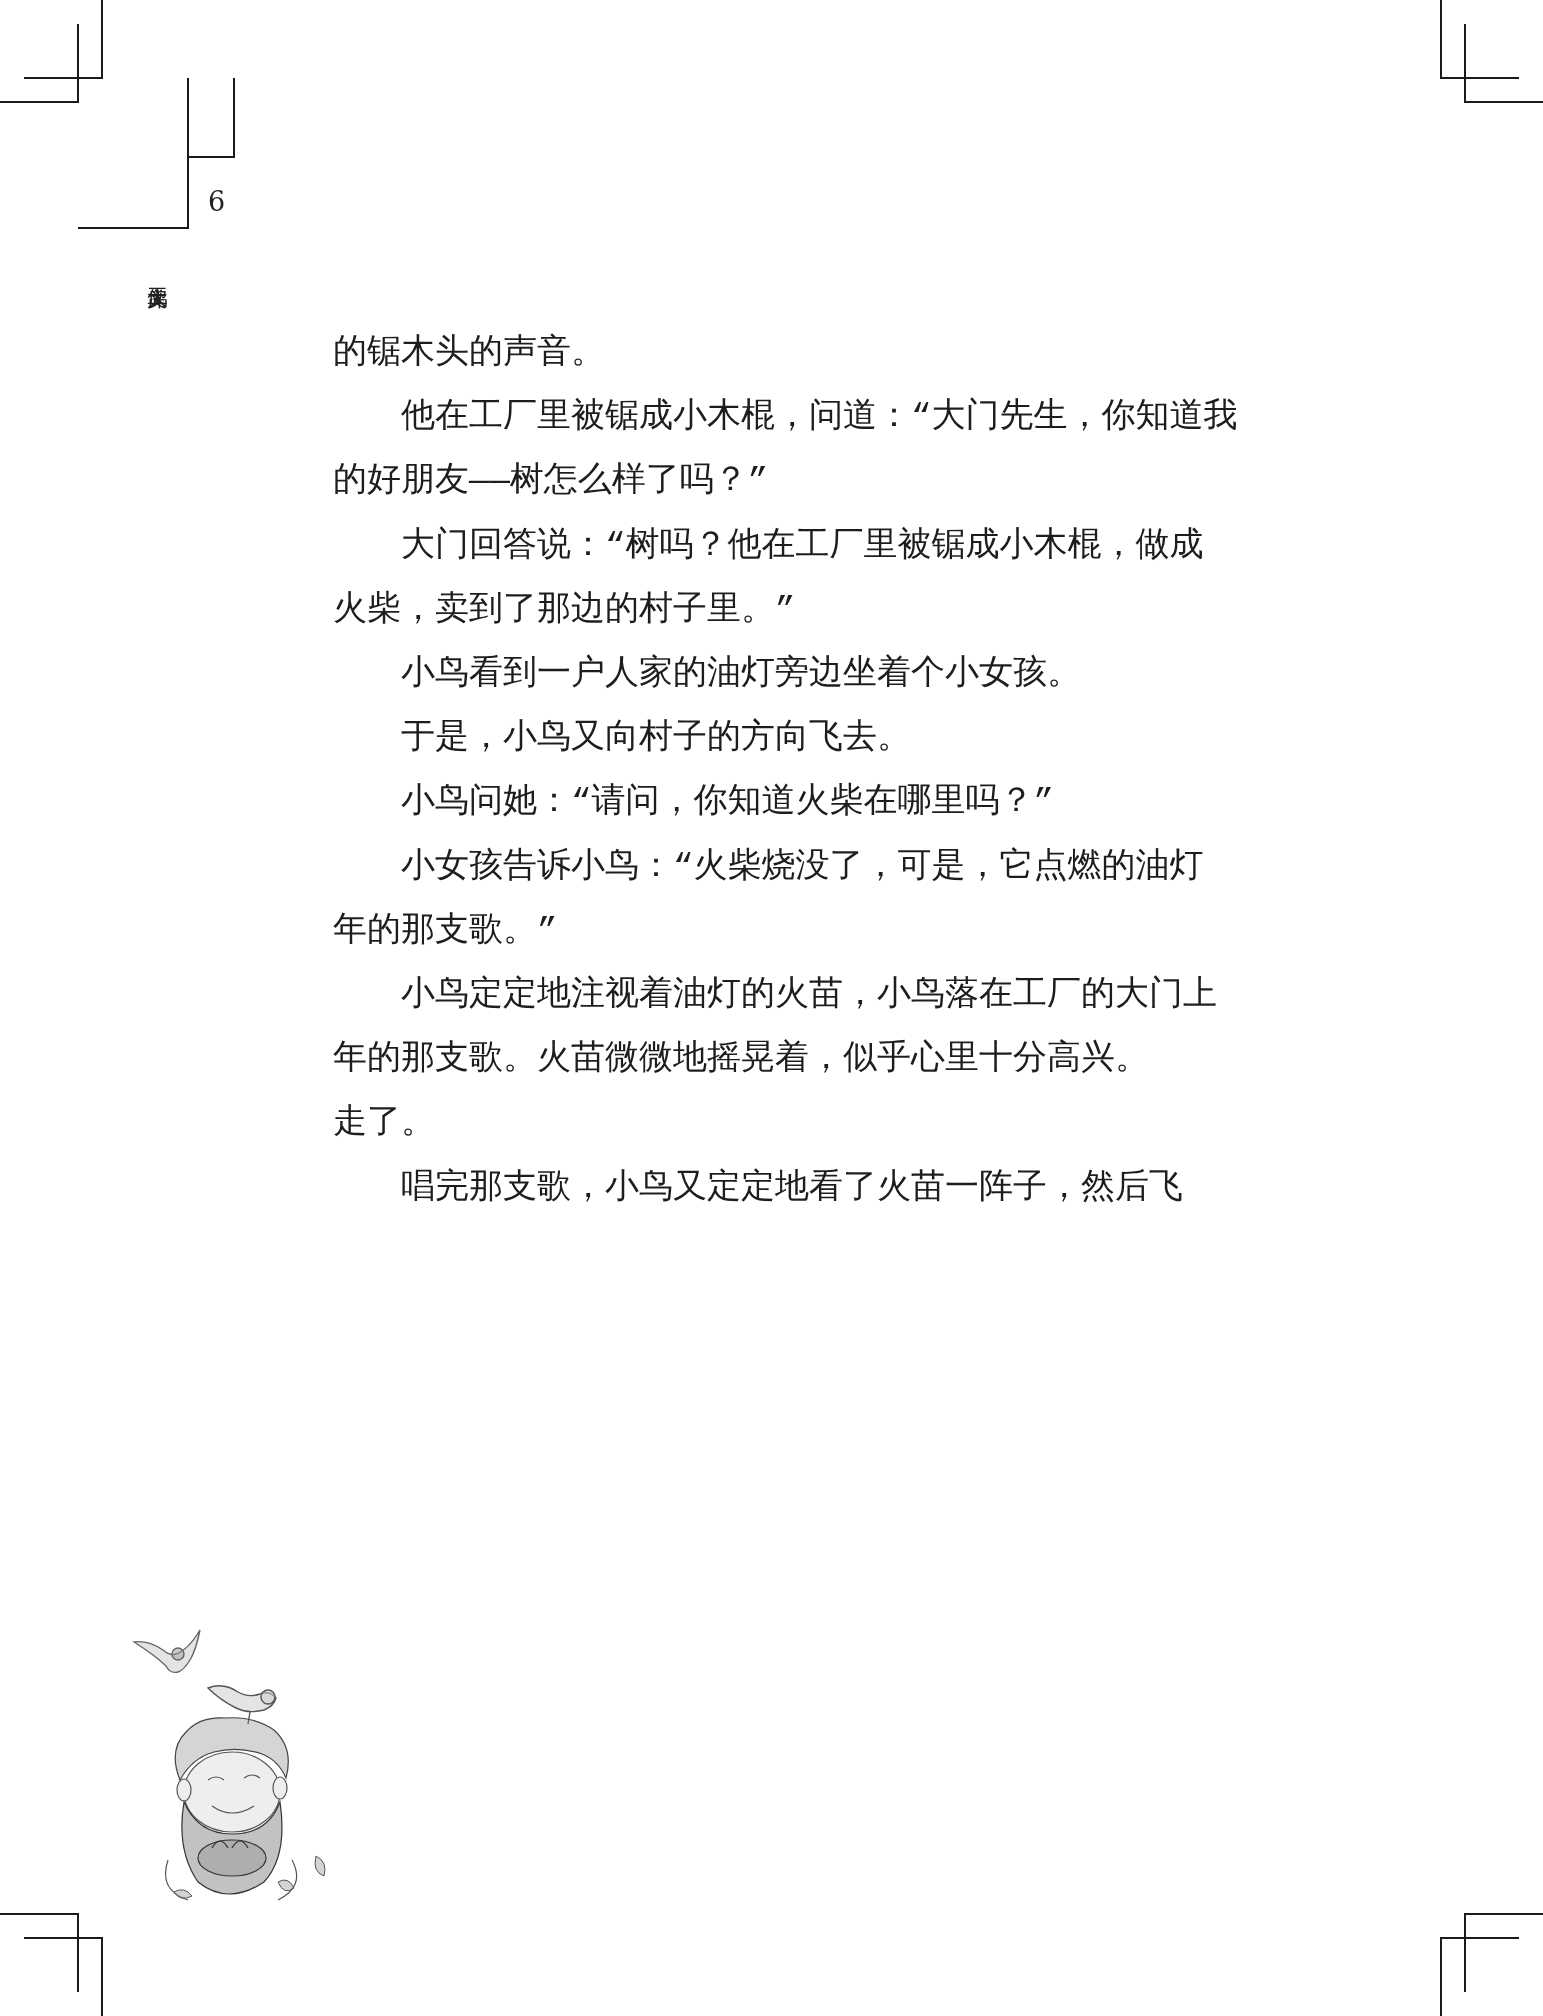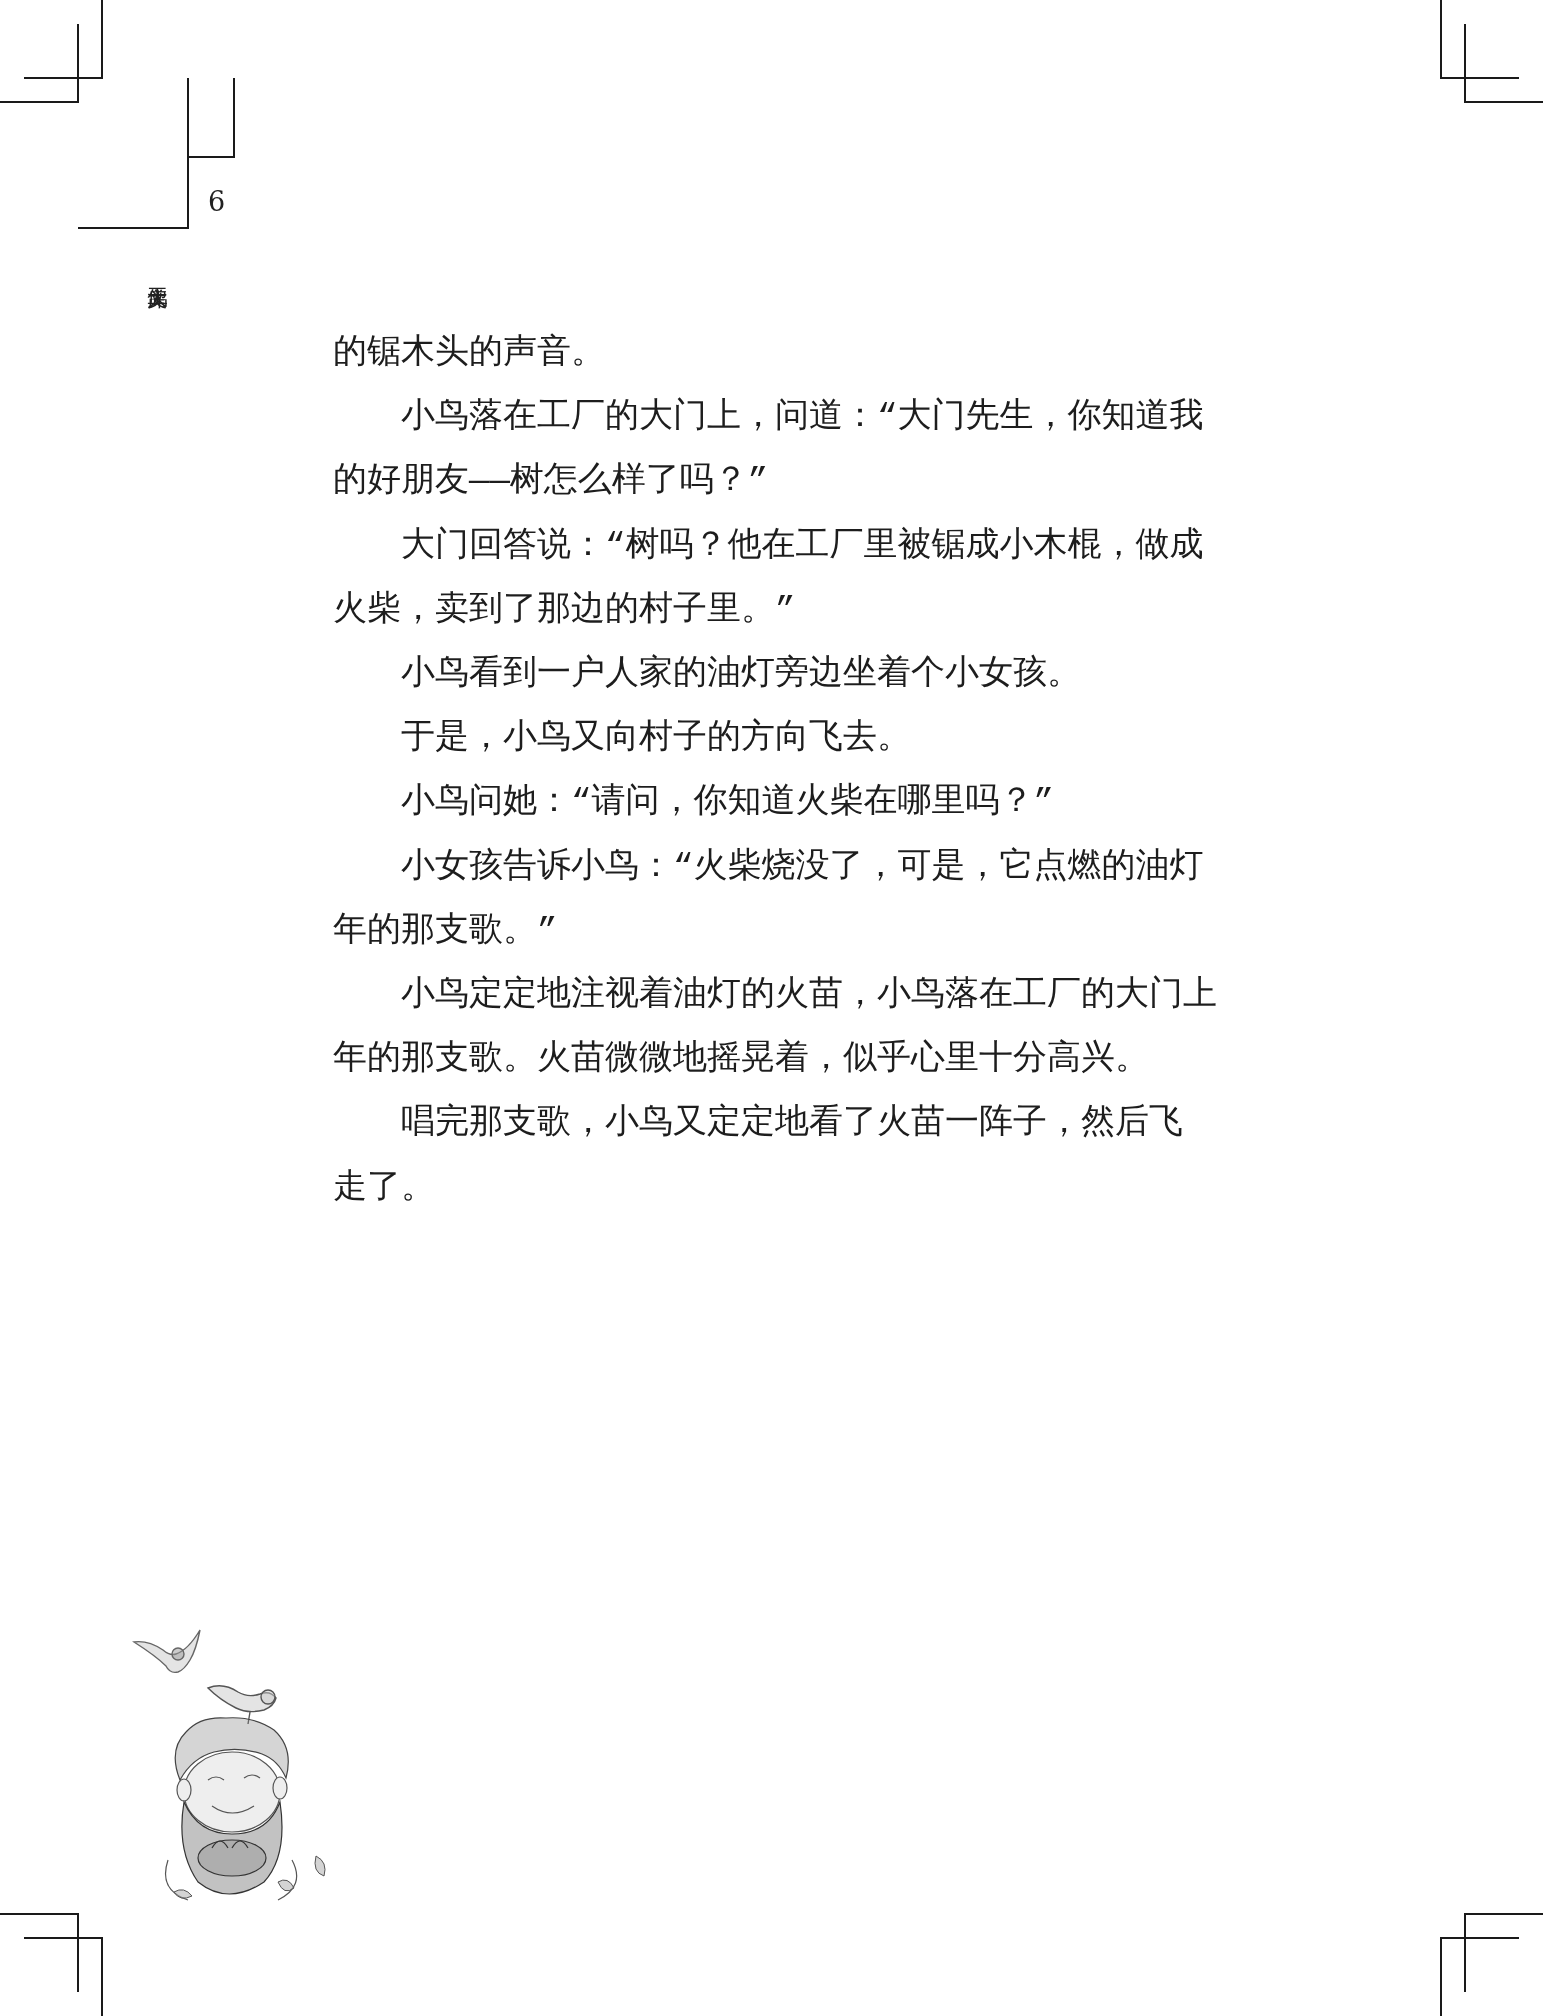--- a/index.html
+++ b/index.html
@@ -39,33 +39,33 @@
 <div class="ln v" style="left:187px;top:78px;height:151px;"></div>
 <div class="ln h" style="left:78px;top:227px;width:111px;"></div>
 <div class="ln v" style="left:233px;top:78px;height:80px;"></div>
 <div class="ln h" style="left:187px;top:156px;width:48px;"></div>
 
 <div class="page-number">6</div>
 <div class="series-label">大王鸽文库</div>
 
 <div class="body-text">
   <p class="para">的锯木头的声音。</p>
-  <p class="para">　　小鸟落在工厂的大门上，问道：“大门先生，你知道我</p>
+  <p class="para">　　他在工厂里被锯成小木棍，问道：“大门先生，你知道我</p>
   <p class="para">的好朋友——树怎么样了吗？”</p>
   <p class="para">　　大门回答说：“树吗？他在工厂里被锯成小木棍，做成</p>
   <p class="para">火柴，卖到了那边的村子里。”</p>
   <p class="para">　　小鸟看到一户人家的油灯旁边坐着个小女孩。</p>
   <p class="para">　　于是，小鸟又向村子的方向飞去。</p>
   <p class="para">　　小鸟问她：“请问，你知道火柴在哪里吗？”</p>
   <p class="para">　　小女孩告诉小鸟：“火柴烧没了，可是，它点燃的油灯</p>
   <p class="para">年的那支歌。”</p>
   <p class="para">　　小鸟定定地注视着油灯的火苗，小鸟落在工厂的大门上</p>
   <p class="para">年的那支歌。火苗微微地摇晃着，似乎心里十分高兴。</p>
+  <p class="para">走了。</p>
   <p class="para">　　唱完那支歌，小鸟又定定地看了火苗一阵子，然后飞</p>
-  <p class="para">走了。</p>
 </div>
 
 <svg class="illustration" viewBox="0 0 215 290" xmlns="http://www.w3.org/2000/svg">
   <g fill="none" stroke="#666" stroke-width="1.4">
     <path d="M6,22 Q20,20 35,30 Q42,36 48,34 Q60,30 72,10 Q68,30 62,40 Q56,50 50,52 Q42,54 38,46 Q28,36 6,22 Z" fill="#bbb" fill-opacity="0.4"></path>
     <circle cx="50" cy="34" r="6" fill="#999" fill-opacity="0.5"></circle>
   </g>
   <g fill="none" stroke="#555" stroke-width="1.4">
     <path d="M80,68 Q95,62 110,72 Q120,78 132,74 Q142,70 148,78 Q146,86 136,90 Q120,94 108,88 Q92,80 80,68 Z" fill="#bbb" fill-opacity="0.4"></path>
     <circle cx="140" cy="77" r="7" fill="#ccc" fill-opacity="0.5"></circle>

